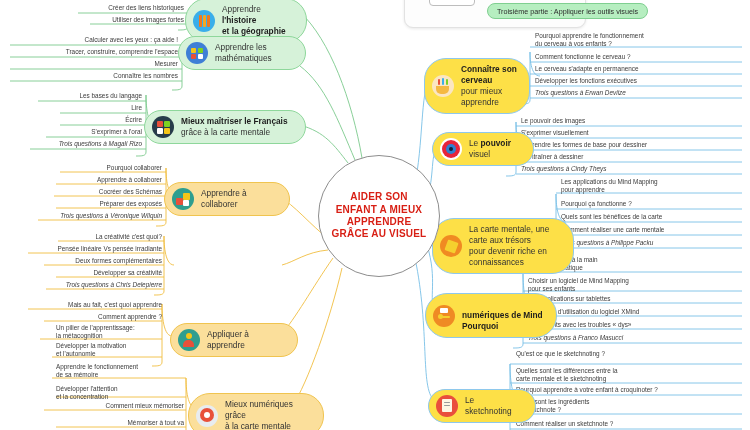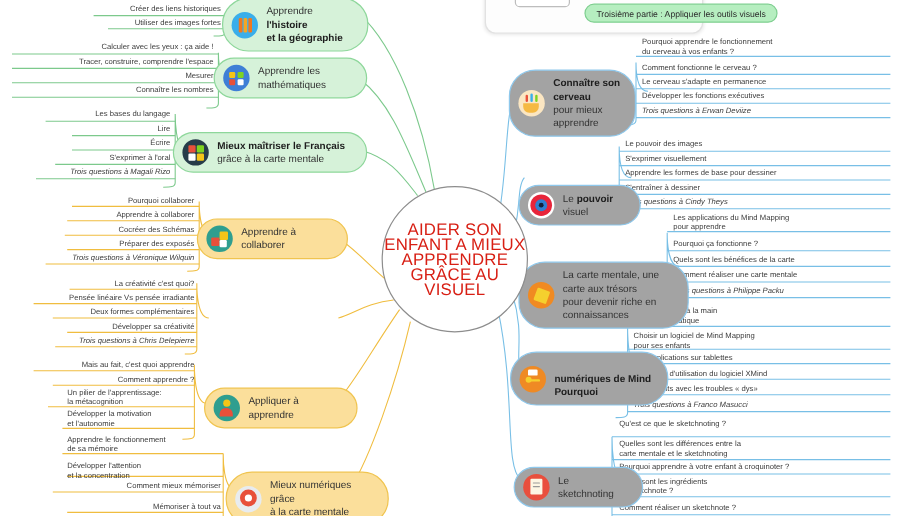--- a/index.html
+++ b/index.html
@@ -16,40 +16,40 @@
   .center-node{
     position:absolute;left:318px;top:155px;width:120px;height:120px;
     border-radius:50%;
     border:1.3px solid #8d8d8d;
     background:#ffffff;
     display:flex;align-items:center;justify-content:center;
     text-align:center;
     z-index:6;
   }
   .center-node .ctext{
-    color:#d81f14;font-weight:normal;font-size:14px;line-height:12.4px;
+    color:#d81f14;font-weight:bold;font-size:10px;line-height:12.4px;
     letter-spacing:.2px;
   }
 
   
   .pill{
     position:absolute;display:flex;align-items:center;
     border-radius:22px;padding:5px 12px 5px 7px;
     z-index:5;box-sizing:border-box;
   }
   .pill .label{font-size:8.3px;line-height:11px;color:#333;}
   .pill .label b{color:#1d1d1d;}
   .pill .ico{
     width:22px;height:22px;border-radius:50%;flex:0 0 22px;margin-right:7px;
     display:flex;align-items:center;justify-content:center;
     position:relative;overflow:hidden;
   }
   .pill.green{background:#d6f2d9;border:1px solid #8ed79b;}
   .pill.yellow{background:#fbdf9b;border:1px solid #f0c44f;}
-  .pill.blue{background:#a3a3a3;border:1px solid #8ec8ec;}
+  .pill.blue{background:#fde047;border:1px solid #8ec8ec;}
 
   
   .leaf{
     position:absolute;font-size:6.4px;line-height:8.1px;color:#3b3b3b;
     white-space:nowrap;z-index:4;
   }
   .leaf.r{text-align:right;}
   .leaf.wrap{white-space:normal;}
 
   
@@ -227,21 +227,21 @@
         <i class="mini" style="left:10px;background:#f5a623;"></i>
         <i class="mini" style="left:14px;"></i>
     </span>
     <span class="label">
       Apprendre <b>l'histoire</b><br><b>et la géographie</b>
     </span>
   </div>
   <div class="leaf r" style="left:78px;top:4px;width:106px;">Créer des liens historiques</div>
   <div class="leaf r" style="left:78px;top:16px;width:106px;">Utiliser des images fortes</div>
 
-  <div class="pill green" style="left:178px;top:48px;width:128px;">
+  <div class="pill green" style="left:178px;top:36px;width:128px;">
     <span class="ico ico-math">
       <i class="mini" style="width:5px;height:5px;background:#f5c518;left:5px;top:6px;"></i>
       <i class="mini" style="width:5px;height:5px;background:#7ed321;left:12px;top:6px;"></i>
       <i class="mini" style="width:5px;height:5px;background:#e8503a;left:5px;top:12px;"></i>
       <i class="mini" style="width:5px;height:5px;background:#ffffff;left:12px;top:12px;"></i>
     </span>
     <span class="label">Apprendre les mathématiques</span>
   </div>
   <div class="leaf r" style="left:6px;top:36px;width:172px;">Calculer avec les yeux : ça aide !</div>
   <div class="leaf r" style="left:6px;top:48px;width:172px;">Tracer, construire, comprendre l'espace</div>
@@ -324,21 +324,21 @@
       <b>Connaître son cerveau</b><br>
       <span>pour mieux apprendre</span>
     </span>
   </div>
   <div class="leaf wrap" style="left: 535px; top: 32px; width: 200px; white-space: normal;">Pourquoi apprendre le fonctionnement<br>du cerveau à vos enfants ?</div>
   <div class="leaf" style="left:535px;top:53px;width:206px;">Comment fonctionne le cerveau ?</div>
   <div class="leaf" style="left:535px;top:65px;width:206px;">Le cerveau s'adapte en permanence</div>
   <div class="leaf" style="left:535px;top:77px;width:206px;">Développer les fonctions exécutives</div>
   <div class="leaf" style="left:535px;top:89px;width:206px;font-style:italic;">Trois questions à Erwan Deviize</div>
 
-  <div class="pill blue" style="left:432px;top:132px;width:102px;margin-top:22px;">
+  <div class="pill blue" style="left:432px;top:132px;width:102px;">
     <span class="ico ico-eye">
       <i class="mini" style="width:18px;height:18px;border-radius:50%;background:#e8243a;left:2px;top:2px;"></i>
       <i class="mini" style="width:10px;height:10px;border-radius:50%;background:#2f7fd0;left:6px;top:6px;"></i>
       <i class="mini" style="width:4px;height:4px;border-radius:50%;background:#10203a;left:9px;top:9px;"></i>
     </span>
     <span class="label">Le <b>pouvoir</b> visuel</span>
   </div>
   <div class="leaf" style="left:521px;top:117px;width:220px;">Le pouvoir des images</div>
   <div class="leaf" style="left:521px;top:129px;width:220px;">S'exprimer visuellement</div>
   <div class="leaf" style="left:521px;top:141px;width:220px;">Apprendre les formes de base pour dessiner</div>

